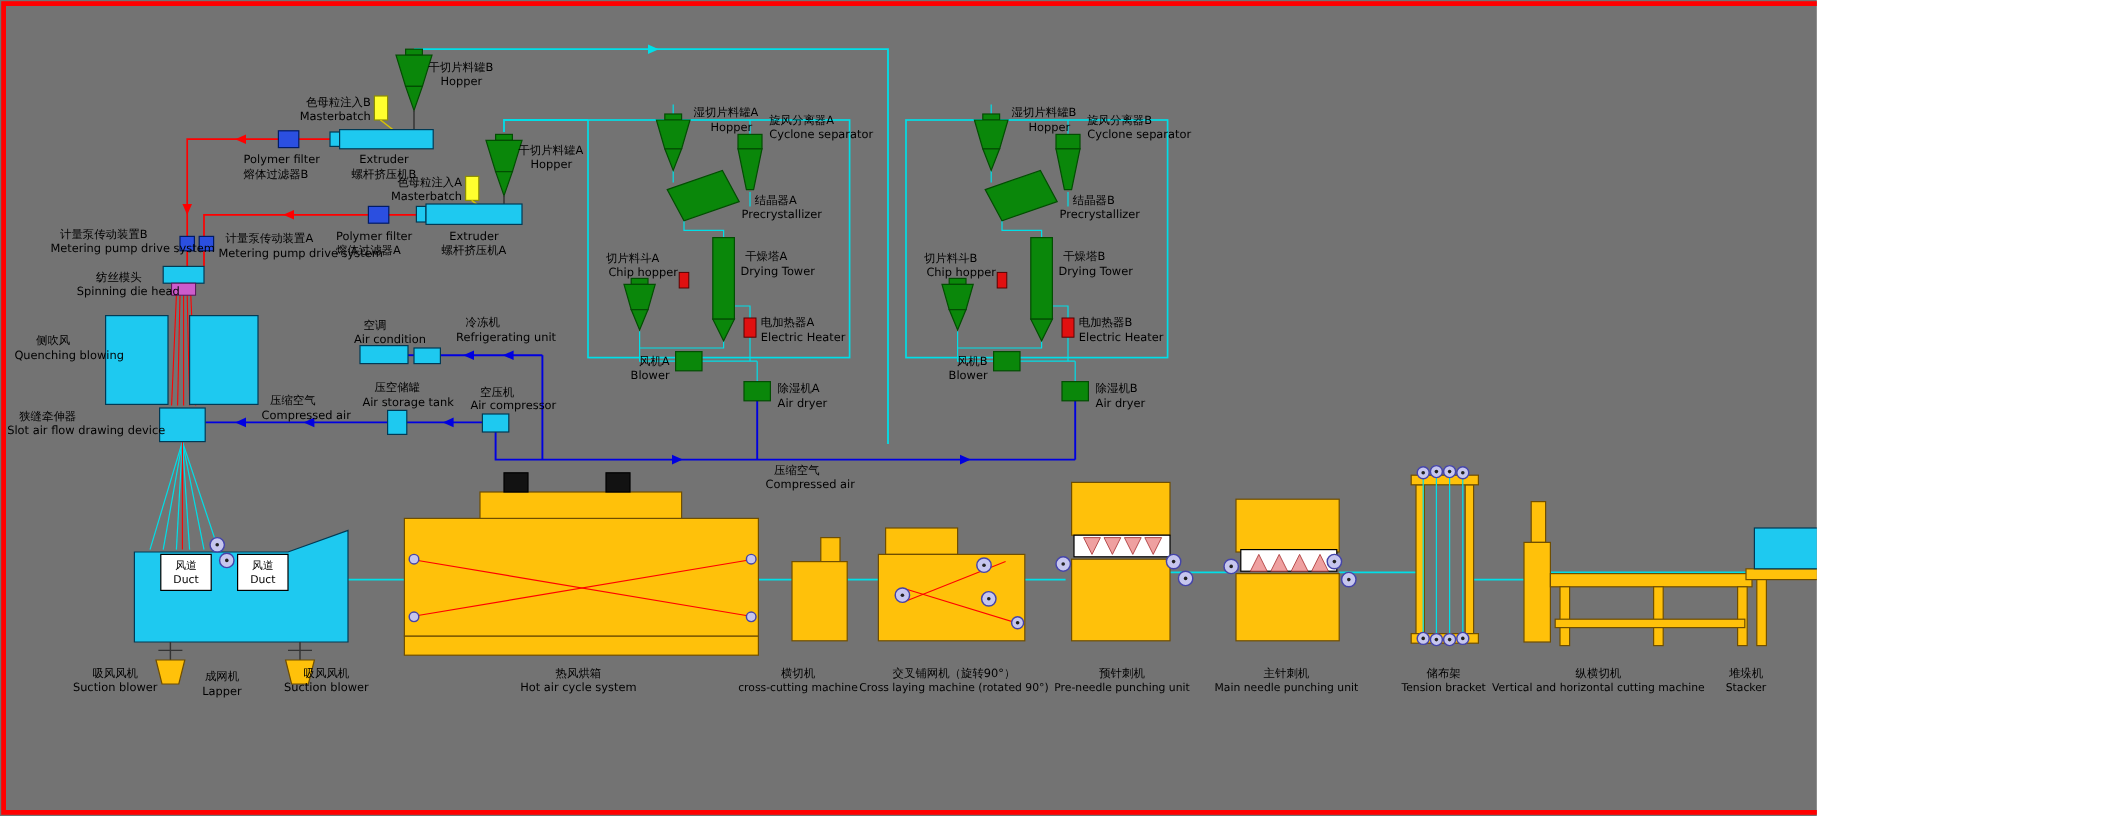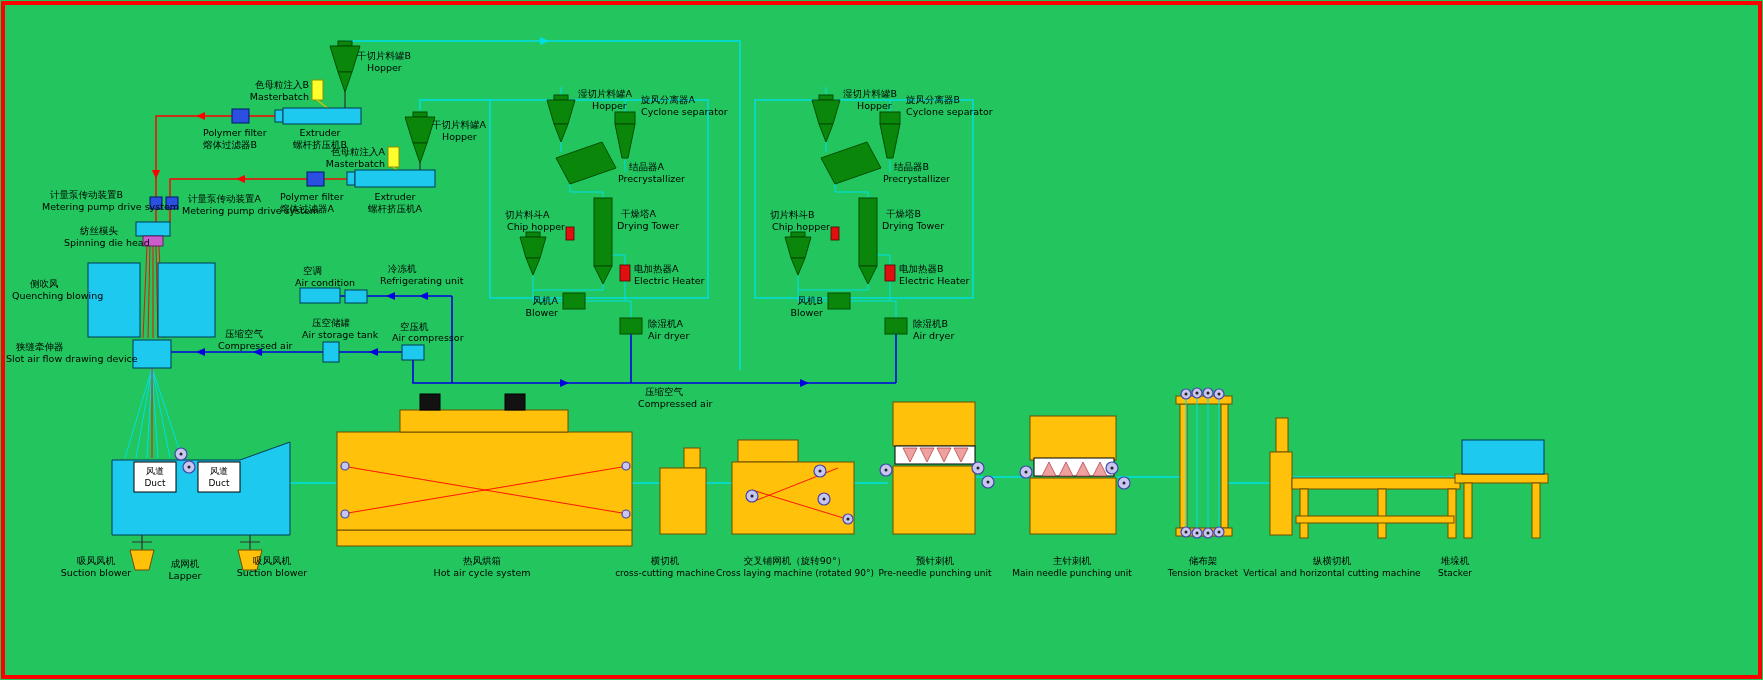--- a/index.html
+++ b/index.html
@@ -1,16 +1,16 @@
 <!DOCTYPE html>
 <html style="--frame-red: #ff0000; --air-line-cyan: #00dfe8; --compressed-air-blue: #0000e0; --melt-line-red: #ff0000; --equipment-green: #0a870a; --equipment-cyan: #1ec9f0; --equipment-orange: #ffc10a; --masterbatch-yellow: #ffff2e; --heater-red: #e01010; --filter-blue: #2b4fe0; --die-head-purple: #cc5ccc; --needle-pink: #efa0a0; --roller-purple: #c6c6ee;"><head>
 <meta charset="utf-8">
 <style>
   html,body{margin:0;padding:0;background:#fff}
-  .canvas{position:relative;width:1763px;height:680px;background:#22c55e;overflow:hidden}
+  .canvas{position:relative;width:1514px;height:680px;background:#737373;overflow:hidden}
   svg{display:block}
   .lbl{font-family:"DejaVu Sans",sans-serif;font-size:9.5px;fill:#000}
   .lbl-s{font-family:"DejaVu Sans",sans-serif;font-size:9px;fill:#000}
   .frame{fill:none;stroke:var(--frame-red,#f00);stroke-width:4}
   .line-air{stroke:var(--air-line-cyan,#00e5ee);stroke-width:1.5;fill:none}
   .line-air-thin{stroke:var(--air-line-cyan,#00e5ee);stroke-width:1;fill:none}
   .line-blue{stroke:var(--compressed-air-blue,#0000e0);stroke-width:1.6;fill:none}
   .line-red{stroke:var(--melt-line-red,#f00);stroke-width:1.4;fill:none}
   .line-red-thin{stroke:var(--melt-line-red,#f00);stroke-width:0.9;fill:none}
   .line-yellow{stroke:#d8c400;stroke-width:1.3;fill:none}

